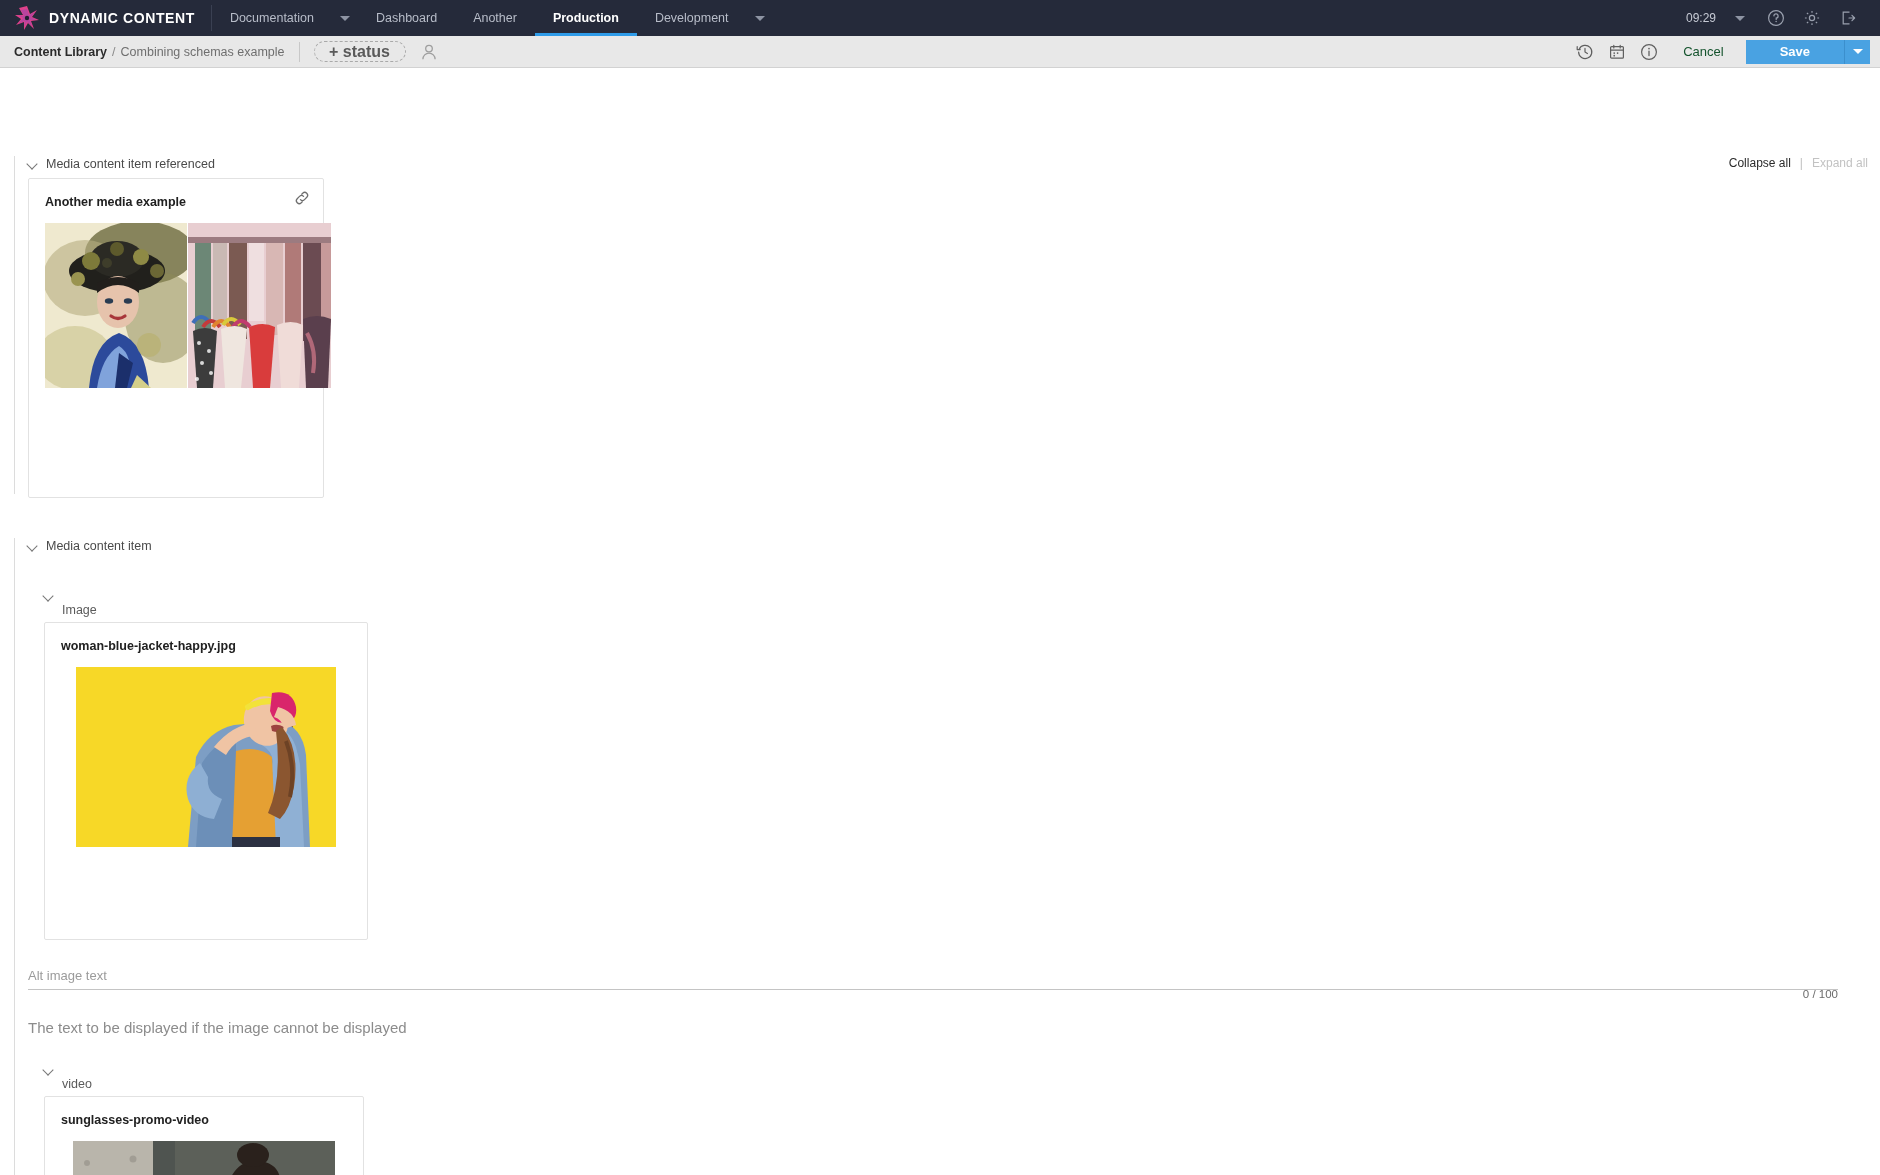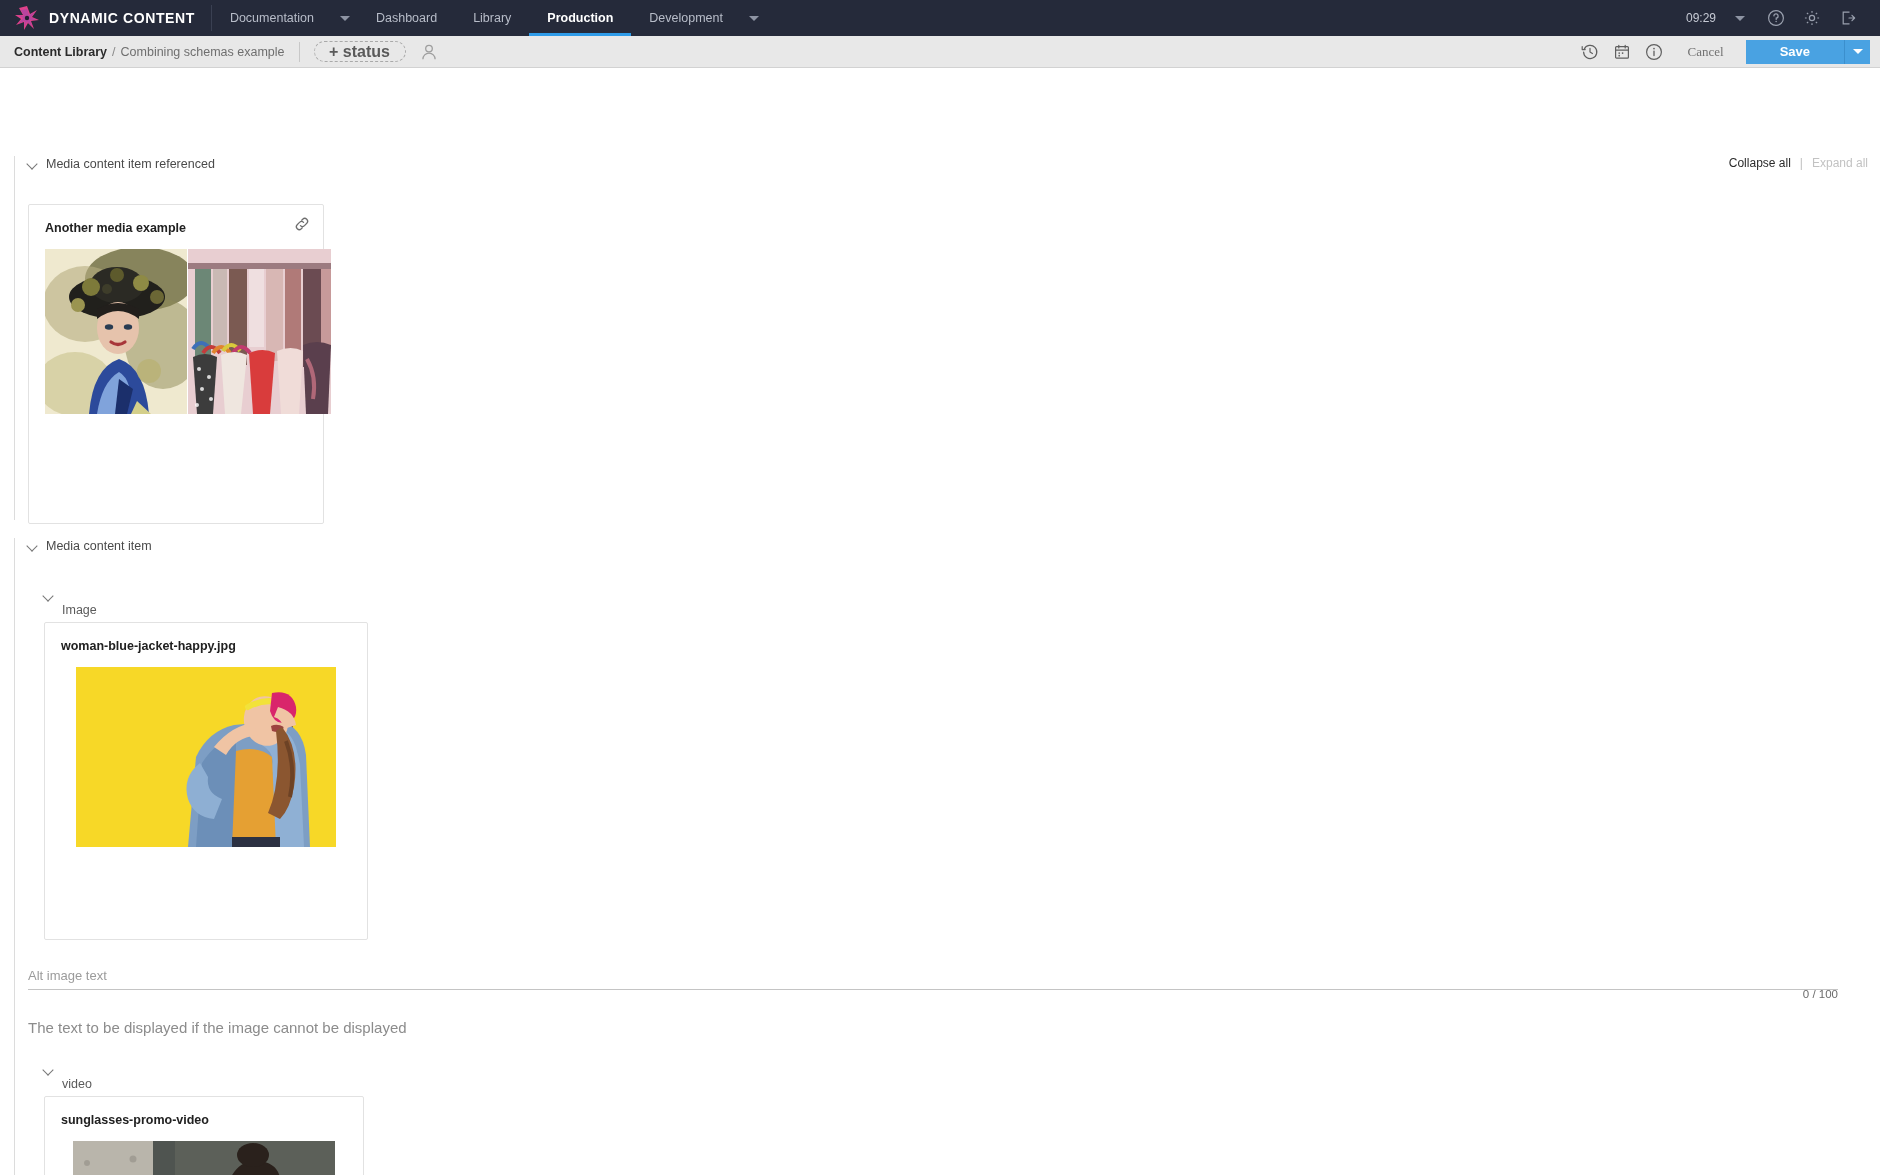--- a/index.html
+++ b/index.html
@@ -90,23 +90,23 @@
     cursor: pointer;
   }
   .crumb-right {
     margin-left: auto; display: flex; align-items: center; gap: 0;
   }
   .cb-icon {
     width: 32px; height: 32px; display: flex;
     align-items: center; justify-content: center; cursor: pointer;
   }
   .cancel-btn {
-    color: #737373; font-size: 13px;
+    color: #14532d; font-size: 13px;
     padding: 0 18px; cursor: pointer; background: none; border: none;
-    font-family: Liberation Serif, serif;
+    font-family: Liberation Sans, sans-serif;
   }
   .save-group { display: flex; align-items: stretch; height: 24px; margin-left: 4px; }
   .save-btn {
     background: #49a2e2; color: #ffffff;
     font-size: 13px; font-weight: bold;
     border: none; padding: 0 34px; cursor: pointer;
     font-family: "Liberation Sans", sans-serif;
   }
   .save-split {
     background: #49a2e2; width: 26px;
@@ -219,21 +219,21 @@
     <div class="nav-item">
       <span>Documentation</span>
     </div>
     <div class="nav-caret">
       <span class="caret-dn"></span>
     </div>
     <div class="nav-item">
       <span>Dashboard</span>
     </div>
     <div class="nav-item">
-      <span>Library</span>
+      <span>Another</span>
     </div>
     <div class="nav-item active">
       <span>Production</span>
     </div>
     <div class="nav-item">
       <span>Development</span>
     </div>
     <div class="nav-caret">
       <span class="caret-dn"></span>
     </div>
@@ -324,21 +324,21 @@
     <span class="ca-sep">|</span>
     <span class="expand-all">Expand all</span>
   </div>
 
   <div class="group" style="position:absolute; top:84px; left:0; width:380px;">
     <div class="sec-head">
       <span class="chev"></span>
       <span class="sec-title">Media content item referenced</span>
     </div>
 
-    <div class="card" style="width:296px; height:320px; margin-top:28px;">
+    <div class="card" style="width:296px; height:320px; margin-top:2px;">
       <div class="card-link-icon">
         <svg width="18" height="18" viewBox="0 0 18 18">
           <g fill="none" stroke="#6e6e6e" stroke-width="1.25" stroke-linecap="round">
             <path d="M7.4 10.6a2.9 2.9 0 0 0 4.1 0l2.3-2.3a2.9 2.9 0 0 0-4.1-4.1l-1 1"></path>
             <path d="M10.6 7.4a2.9 2.9 0 0 0-4.1 0l-2.3 2.3a2.9 2.9 0 0 0 4.1 4.1l1-1"></path>
           </g>
         </svg>
       </div>
       <div class="card-title">Another media example</div>
 

